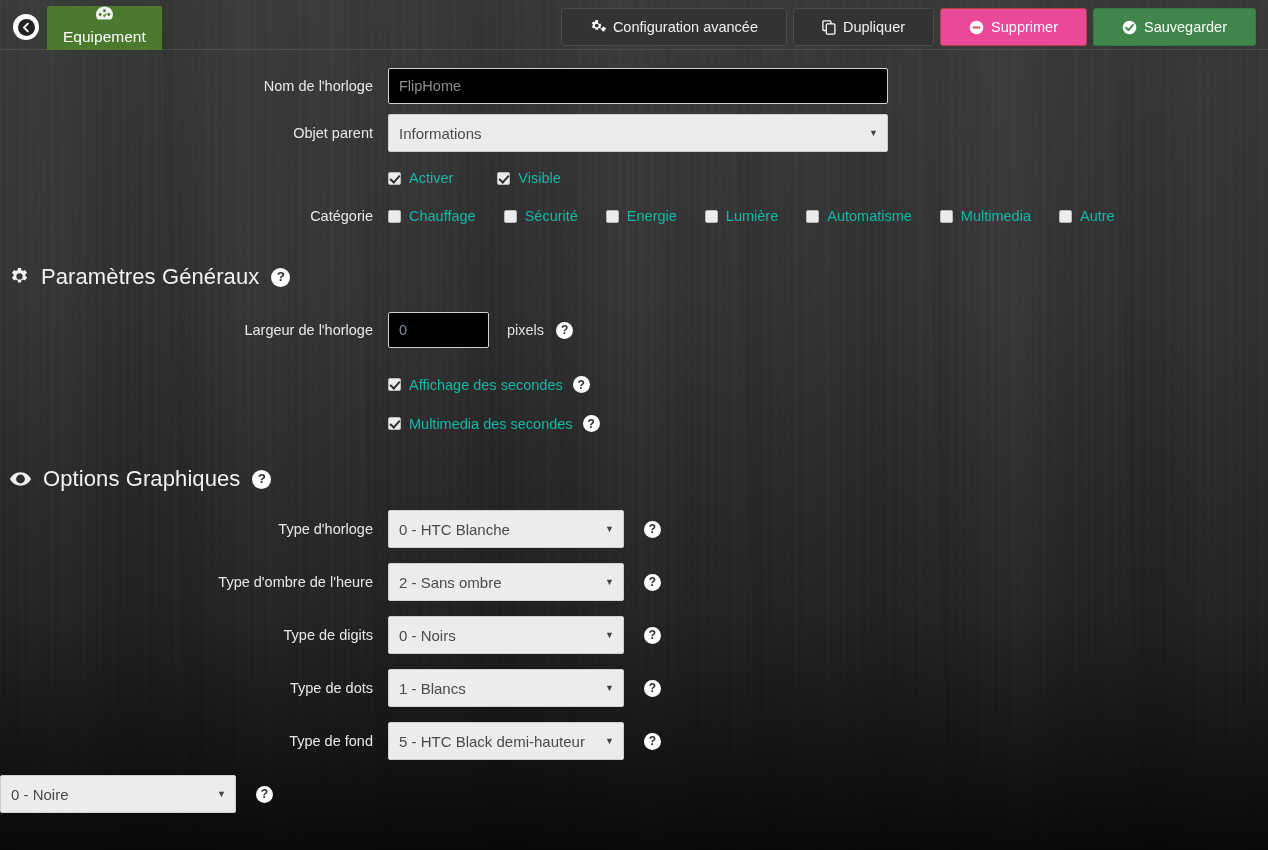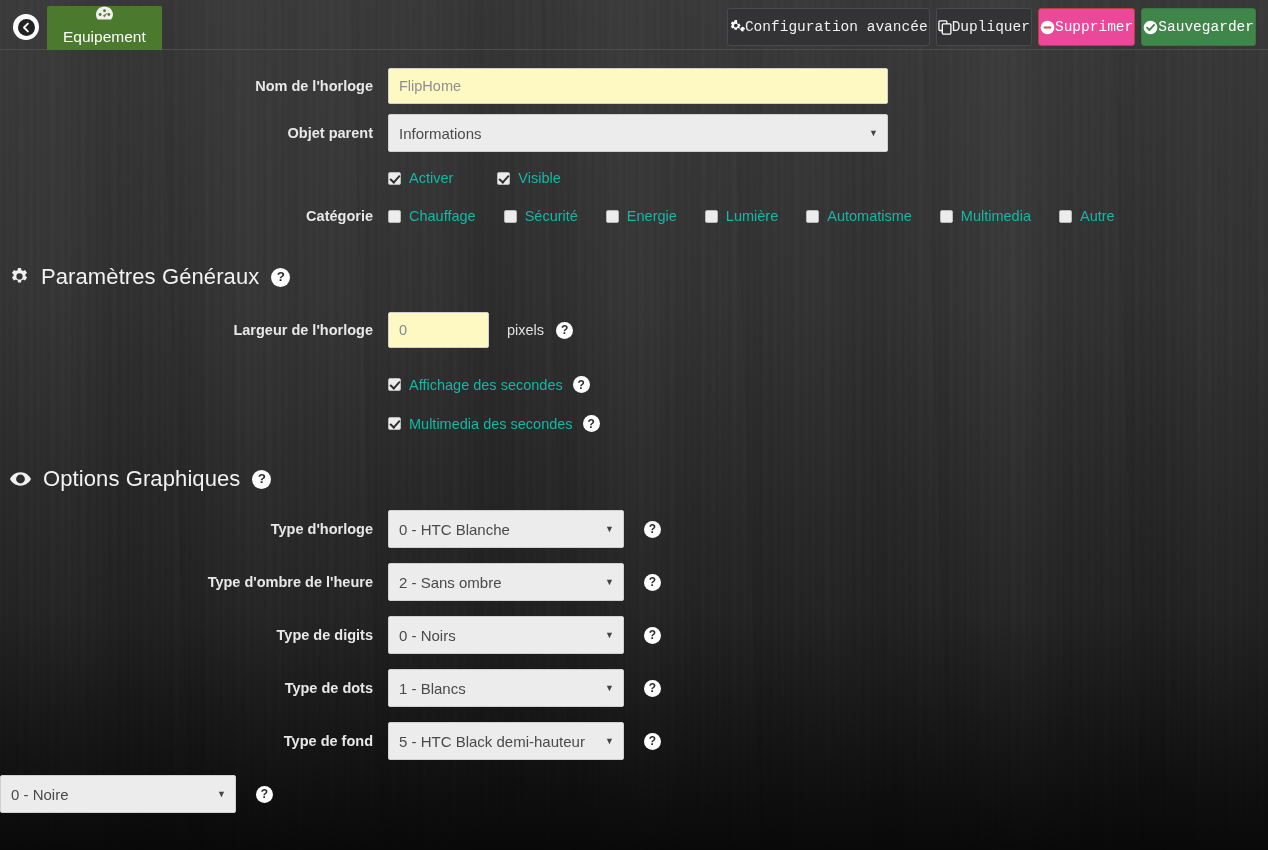--- a/index.html
+++ b/index.html
@@ -76,29 +76,29 @@
   .topbar-right {
     margin-left: auto;
     display: flex;
     gap: 6px;
     padding: 8px 12px 0 0;
   }
   .btn {
     height: 38px;
     display: inline-flex;
     align-items: center;
-    padding: 0 1px;
+    gap: 7px;
+    padding: 0 28px;
     font-size: 14.5px;
     border-radius: 3px;
     border: 1px solid transparent;
     cursor: pointer;
     white-space: nowrap;
     color: #fff;
     line-height: 1;
-    font-family: Liberation Mono, monospace;
   }
   .btn-default { background: #333335; border-color: #4a4a4c; color: #f0f0f0; }
   .btn-danger  { background: #ec4899; border-color: #b8413d; }
   .btn-success { background: #40864a; border-color: #377a41; }
 
   .ico { display: inline-flex; align-items: center; }
   .ico svg { display: block; }
 
   
   .form {
@@ -107,28 +107,28 @@
   .row {
     display: flex;
     align-items: center;
     margin-bottom: 10px;
   }
   .lbl-col {
     width: 388px;
     text-align: right;
     padding-right: 15px;
     font-size: 14.5px;
-    font-weight: bold;
+    font-weight: normal;
     color: #e8e8e8;
     flex: 0 0 388px;
   }
   .field-col { flex: 1 1 auto; display: flex; align-items: center; }
 
   .txt-input {
-    background: #fef9c3;
+    background: #000000;
     border: 1px solid #d0d0d0;
     height: 36px;
     width: 500px;
     padding: 0 10px;
     font-size: 14.5px;
     color: #8e8e8e;
     font-family: "Liberation Sans", sans-serif;
     border-radius: 2px;
     outline: none;
   }

